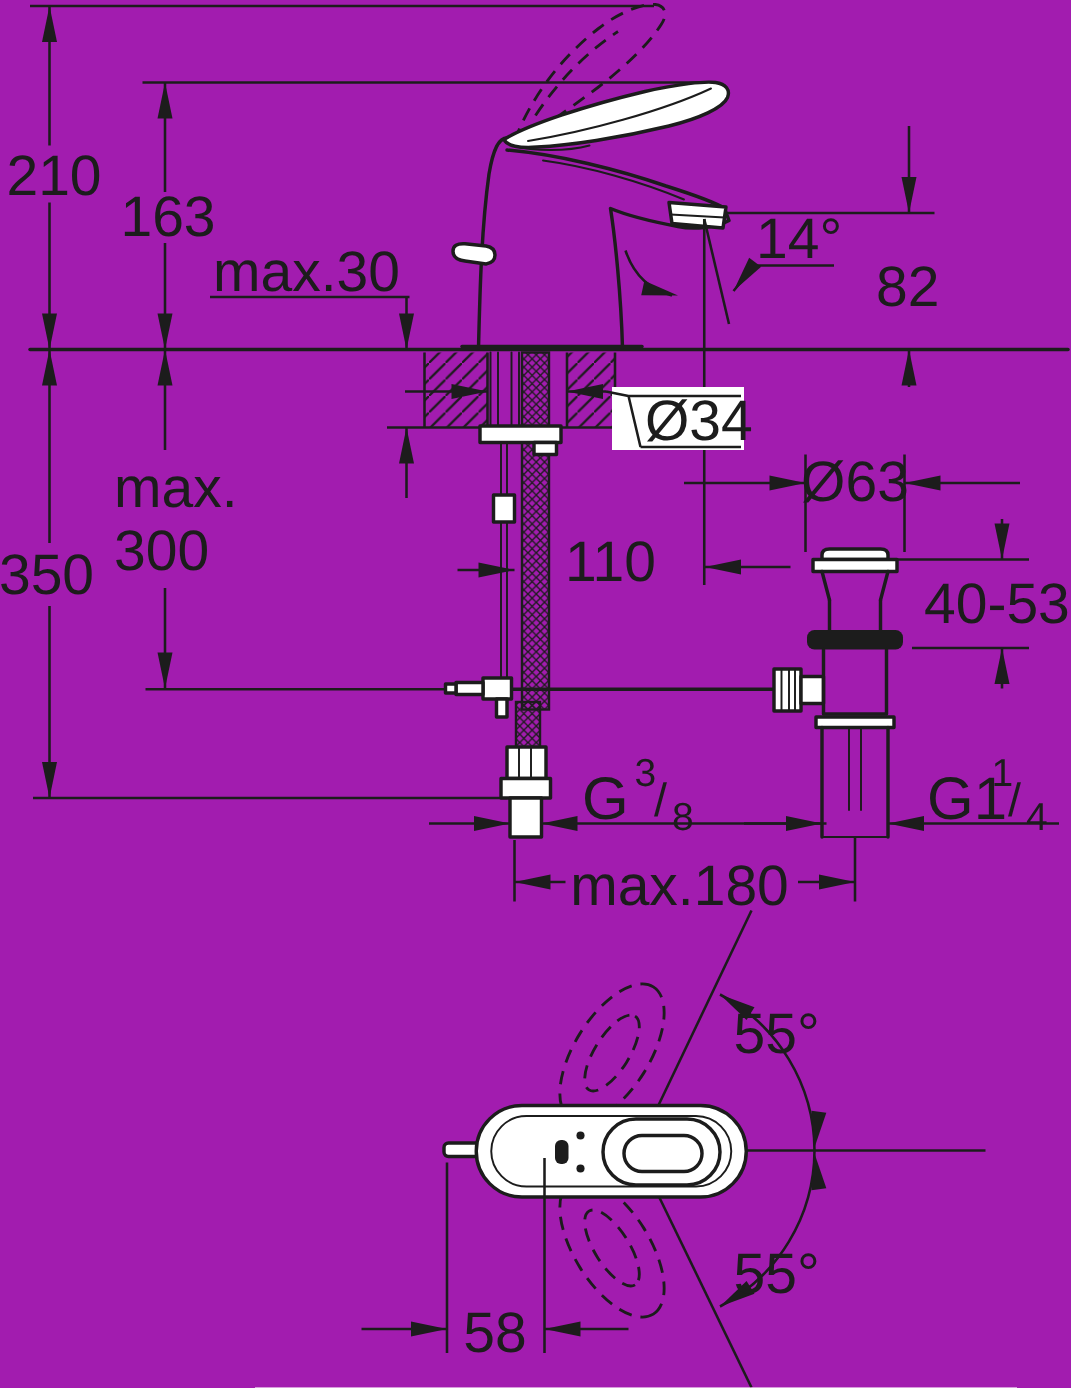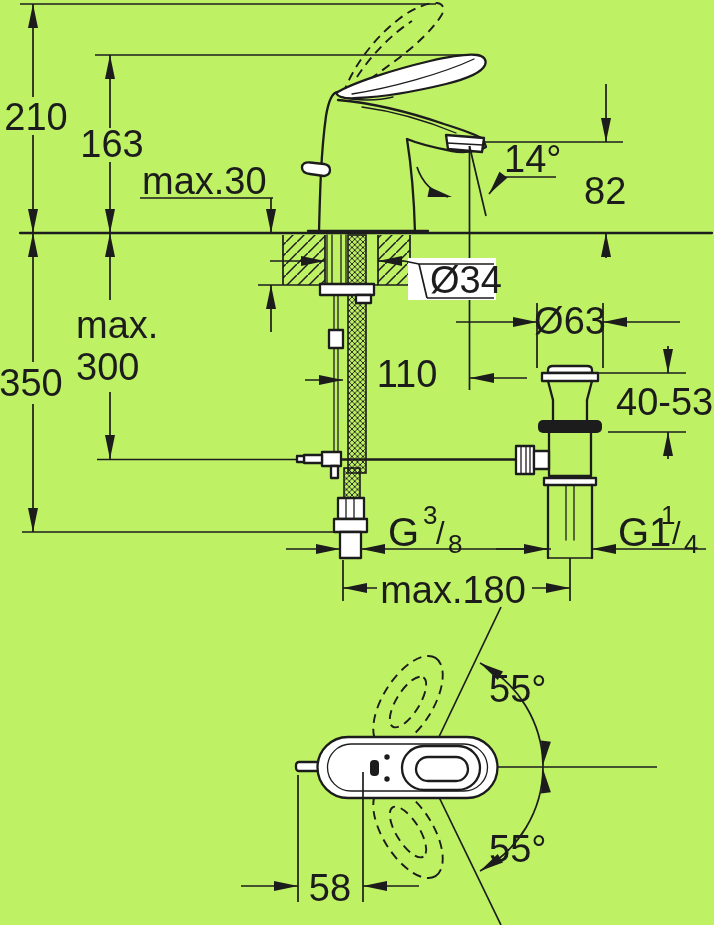--- a/index.html
+++ b/index.html
@@ -1,16 +1,16 @@
 <!DOCTYPE html>
 <html><head>
 <meta charset="utf-8">
 <style>
   html,body{margin:0;padding:0;background:#ffffff;}
-  .canvas{position:relative;width:714px;height:925px;background:#bef264;overflow:hidden;}
+  .canvas{position:relative;width:714px;height:925px;background:#a21caf;overflow:hidden;}
   svg{display:block;}
   .dim{font-family:"Liberation Sans","DejaVu Sans",sans-serif;font-size:38px;fill:#1c1c1c;}
   .dim-sm{font-family:"Liberation Sans","DejaVu Sans",sans-serif;font-size:26px;fill:#1c1c1c;}
   .dim-md{font-family:"Liberation Sans","DejaVu Sans",sans-serif;font-size:31px;fill:#1c1c1c;}
   .thread{font-family:"Liberation Sans","DejaVu Sans",sans-serif;font-size:40px;fill:#1c1c1c;}
   .obj{stroke:#1c1c1c;stroke-width:2.3;fill:none;stroke-linecap:round;stroke-linejoin:round;}
   .objf{stroke:#1c1c1c;stroke-width:2.3;fill:#ffffff;stroke-linejoin:round;}
   .thin{stroke:#1c1c1c;stroke-width:1.3;fill:none;stroke-linecap:round;}
   .dln{stroke:#1c1c1c;stroke-width:1.7;fill:none;stroke-linecap:butt;}
   .arrow{fill:#1c1c1c;stroke:none;}

